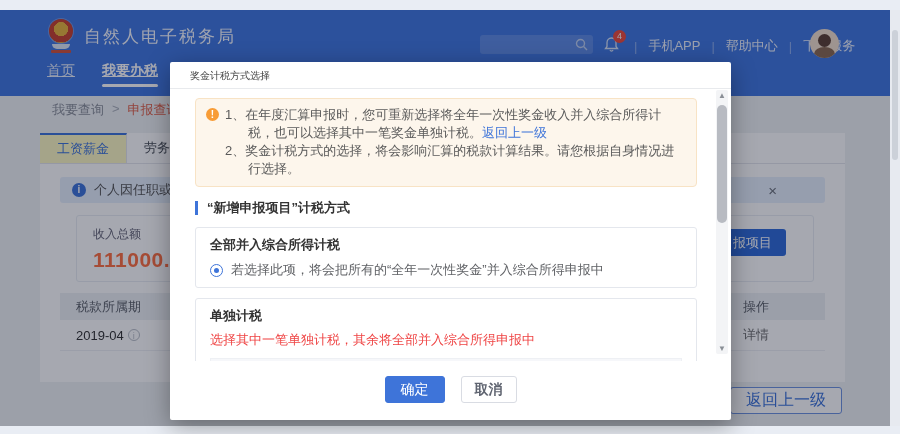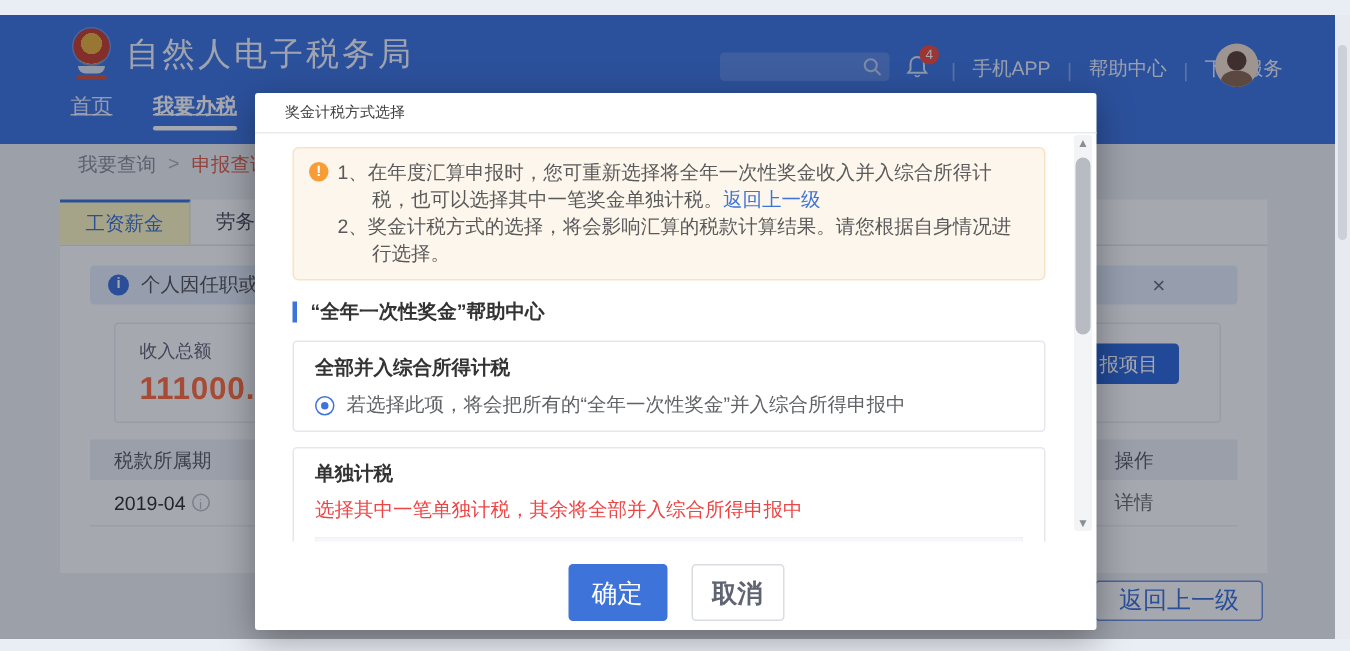--- a/index.html
+++ b/index.html
@@ -16,21 +16,21 @@
   .browser-scroll { position:absolute; right:0; top:10px; width:10px; height:416px; background:#e7eaf0; }
   .browser-scroll .thumb { position:absolute; left:2px; top:20px; width:6px; height:130px; background:#ccd1d9; border-radius:3px; }
 
   
   .topbar { height:86px; background:#4077e0; position:relative; }
   .brand { position:absolute; left:47px; top:9px; display:flex; align-items:center; gap:10px; }
   .emblem { width:27px; height:34px; position:relative; }
   .emblem .disc { width:24px; height:24px; border-radius:50%; background:radial-gradient(circle at 50% 42%, #e8b23c 0 38%, #c8412e 39% 72%, #e2a93a 73% 100%); margin:0 auto; box-shadow:0 0 0 1px rgba(255,255,255,.25); }
   .emblem .ribbon { width:18px; height:5px; margin:1px auto 0; background:#dfe8f5; border-radius:0 0 6px 6px; }
   .emblem .caption { width:20px; height:3px; margin:1px auto 0; background:#d4543c; border-radius:1px; }
-  .brand-title { color:rgba(255,255,255,.95); font-size:22px; letter-spacing:2px; }
+  .brand-title { color:rgba(255,255,255,.95); font-size:17px; letter-spacing:2px; }
 
   .search-box { position:absolute; left:480px; top:25px; width:113px; height:19px; background:rgba(255,255,255,.16); border-radius:3px; }
   .search-box svg { position:absolute; right:5px; top:3px; opacity:.75; }
 
   .bell-wrap { position:absolute; left:604px; top:24px; width:26px; height:24px; }
   .bell-wrap svg { position:absolute; left:0; top:3px; opacity:.9; }
   .badge { position:absolute; left:9px; top:-4px; min-width:13px; height:13px; background:#f04b3c; color:#fff; font-size:9px; line-height:13px; text-align:center; border-radius:7px; padding:0 2px; }
 
   .hdr-links { position:absolute; left:634px; top:27px; display:flex; align-items:center; gap:11px; color:rgba(255,255,255,.9); font-size:13px; }
   .hdr-links .sep { color:rgba(255,255,255,.4); }
@@ -95,21 +95,21 @@
   .mrow { display:flex; align-items:center; height:26px; border-bottom:1px solid #eef0f4; color:#333; }
   .mrow.head { background:#f6f7fa; color:#5a5f66; height:27px; }
   .c-radio { flex:0 0 34px; display:flex; justify-content:center; }
   
   .mscroll { position:absolute; right:3px; top:1px; width:12px; height:264px; background:#f3f4f6; border-radius:2px; }
   .mscroll .arr { position:absolute; left:0; width:12px; height:11px; color:#8a8f96; font-size:8px; line-height:11px; text-align:center; cursor:pointer; }
   .mscroll .up { top:0; }
   .mscroll .down { bottom:0; }
   .mscroll .mthumb { position:absolute; left:1px; top:15px; width:10px; height:118px; background:#b8bbc2; border-radius:5px; cursor:grab; }
   .modal-footer { flex:1; display:flex; justify-content:center; align-items:flex-start; padding-top:15px; gap:16px; }
-  .btn { height:38px; border-radius:3px; font-size:17px; cursor:pointer; }
+  .btn { height:27px; border-radius:3px; font-size:14px; cursor:pointer; }
   .btn-primary { background:#3e74d9; border:1px solid #3e74d9; color:#fff; padding:0 15px; }
   .btn-plain { background:#fff; border:1px solid #d9dce3; color:#5f6470; padding:0 13px;font-weight:bold; }
 </style>
 </head>
 <body>
 
 <div class="app">
 
   <div class="topbar">
     <div class="brand">
@@ -214,21 +214,21 @@
         <span class="warn-ico">!</span>
         <div>
           <div class="notice-item"><span>1、</span><span>在年度汇算申报时，您可重新选择将全年一次性奖金收入并入综合所得计税，也可以选择其中一笔奖金单独计税。</span><a>返回上一级</a></div>
           <div class="notice-item"><span>2、</span><span>奖金计税方式的选择，将会影响汇算的税款计算结果。请您根据自身情况进行选择。</span></div>
         </div>
       </div>
     </div>
 
     <div class="section-hd">
       <div class="section-bar"></div>
-      <div class="section-title">“全年一次性奖金”帮助中心</div>
+      <div class="section-title">“新增申报项目”计税方式</div>
     </div>
 
     <div class="opt-card">
       <div class="opt-title">全部并入综合所得计税</div>
       <div class="radio-line">
         <span class="radio on"></span>
         <span>若选择此项，将会把所有的“全年一次性奖金”并入综合所得申报中</span>
       </div>
     </div>
 

